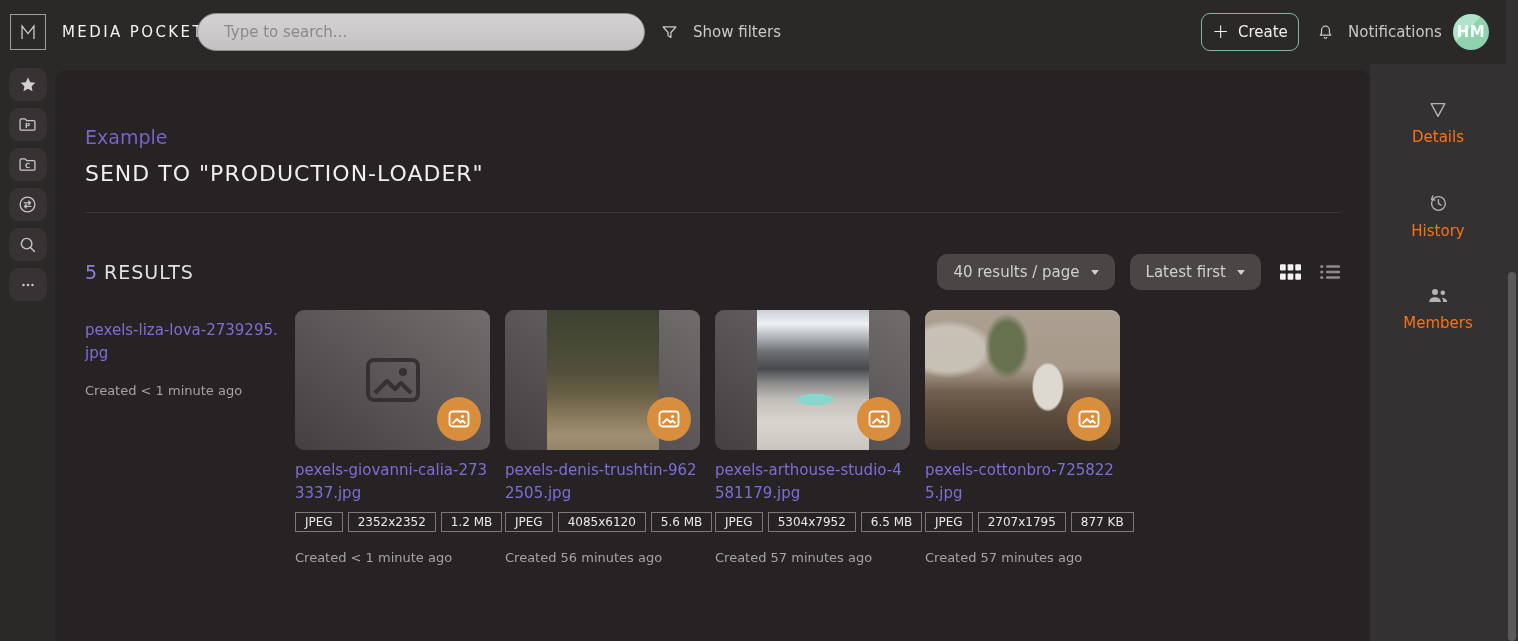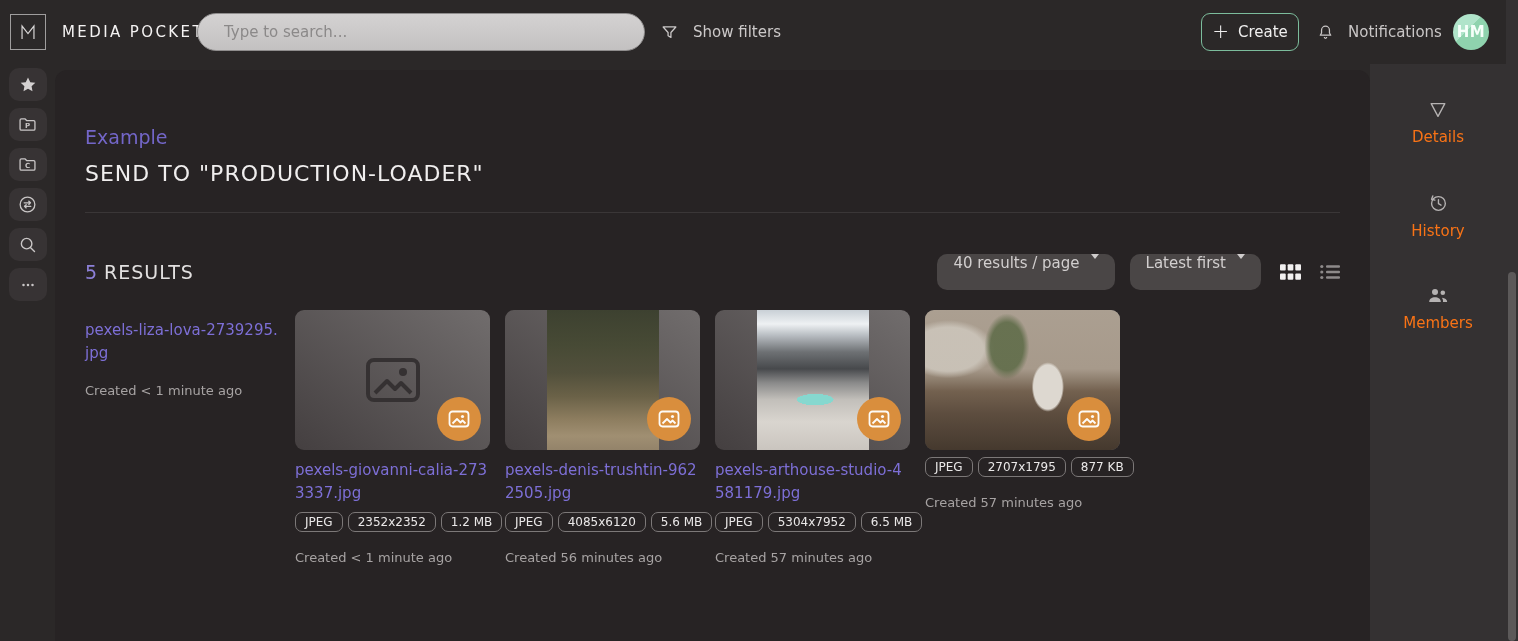--- a/index.html
+++ b/index.html
@@ -51,21 +51,21 @@
   .tab-badge { width:23px; height:23px; border-radius:50%; background:#695c9f; color:#efedf5;
     font-size:13px; display:flex; align-items:center; justify-content:center; }
   .divider { position:absolute; left:30px; right:30px; top:142px; border-top:1px solid #3a3637; }
 
   .results-bar { position:absolute; left:30px; right:30px; top:182px; height:40px;
     display:flex; align-items:center; justify-content:space-between; }
   .results-count { font-size:19px; letter-spacing:1px; color:#e2e0e0; }
   .results-count .num { color:#8d80d8; margin-right:6px; }
   .results-controls { display:flex; align-items:center; gap:15px; }
   .pill-select { height:36px; background:#4a4646; border-radius:10px; padding:0 16px;
-    display:flex; gap:11px; color:#d2cfcf; font-size:15px; cursor:pointer; }
+    display:flex; align-items:center; gap:11px; color:#d2cfcf; font-size:15px; cursor:pointer; }
   .caret { width:0; height:0; border-left:4.5px solid transparent; border-right:4.5px solid transparent;
     border-top:5.5px solid #cfcccc; }
   .view-btn { display:flex; align-items:center; justify-content:center; cursor:pointer; margin-left:4px; }
 
   
   .cards { position:absolute; left:30px; top:240px; display:flex; gap:15px; align-items:flex-start; }
   .card { width:195px; }
   .thumb { width:195px; height:140px; border-radius:9px; position:relative; overflow:hidden;
     background:linear-gradient(to top right,#443f40,#716d6d); cursor:pointer; }
   .photo-strip { position:absolute; left:50%; transform:translateX(-50%); top:0; bottom:0; width:112px; }
@@ -80,21 +80,21 @@
     linear-gradient(to bottom,#ab9f91 0%,#a79a8b 42%,#73614f 58%,#5d4d3f 74%,#45392e 100%); }
   .processing-overlay { position:absolute; inset:0; display:flex; align-items:center; justify-content:center;
     gap:12px; color:#d9d5e2; font-size:16px; }
   .corner-badge { position:absolute; right:9px; bottom:9px; width:44px; height:44px; border-radius:50%;
     display:flex; align-items:center; justify-content:center; }
   .corner-badge.orange { background:#d98e3d; color:#fdfbf8; }
   .corner-badge.gray { background:#514d4e; color:#f2f0f0; }
   .center-placeholder { position:absolute; inset:0; display:flex; align-items:center; justify-content:center; color:#353132; }
   .filename { margin-top:9px; font-size:15px; line-height:23px; color:#7d6fd6; word-break:break-all; cursor:pointer; }
   .meta-badges { margin-top:7px; display:flex; gap:5px; }
-  .meta-badge { border:1px solid #7c7878; border-radius:7px; padding:2px 9px; font-size:12px;
+  .meta-badge { border:1px solid #7c7878; border-radius:0; padding:2px 9px; font-size:12px;
     color:#eae8e8; white-space:nowrap; }
   .created { margin-top:18px; font-size:13px; color:#a7a3a3; }
 
   
   .right-bar { position:absolute; left:1370px; top:64px; width:136px; height:577px; background:#343132;
     display:flex; flex-direction:column; align-items:center; padding-top:36px; gap:46px; }
   .rb-item { display:flex; flex-direction:column; align-items:center; gap:8px;
     color:#f97316; font-size:15px; cursor:pointer; }
 
   
@@ -336,20 +336,21 @@
           <div class="corner-badge orange">
             <span>
               <svg width="22" height="18" viewBox="0 0 22 18" fill="none" stroke="#fdfbf8" stroke-width="1.8" stroke-linejoin="round">
                 <rect x="1.5" y="1.5" width="19" height="15" rx="3"></rect>
                 <circle cx="14.5" cy="6.5" r="1.6" fill="#fdfbf8" stroke="none"></circle>
                 <path d="M4.5 13.5l4.5-4.5 3.5 3.5 2-2 3 3"></path>
               </svg>
             </span>
           </div>
         </div>
+        <div class="filename">pexels-cottonbro-7258225.jpg</div>
         <div class="meta-badges">
           <span class="meta-badge">JPEG</span>
           <span class="meta-badge">2707x1795</span>
           <span class="meta-badge">877 KB</span>
         </div>
         <div class="created">Created 57 minutes ago</div>
       </div>
 
     </div>
   </div>

